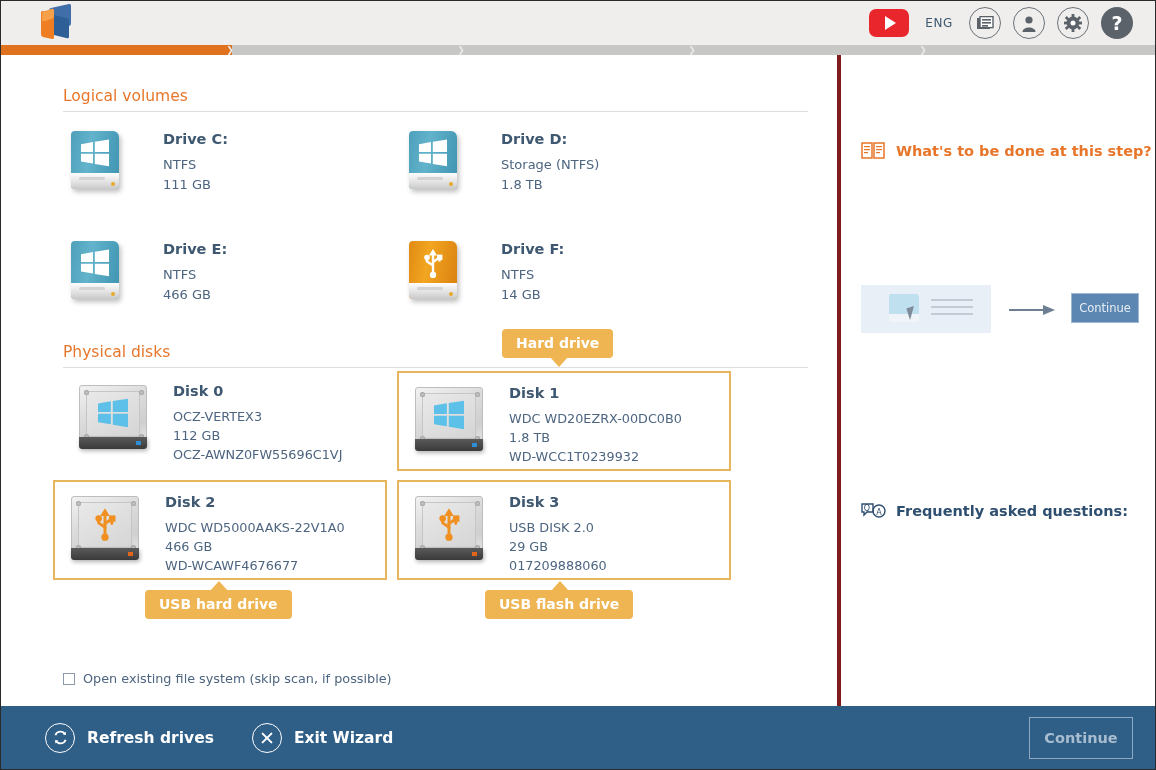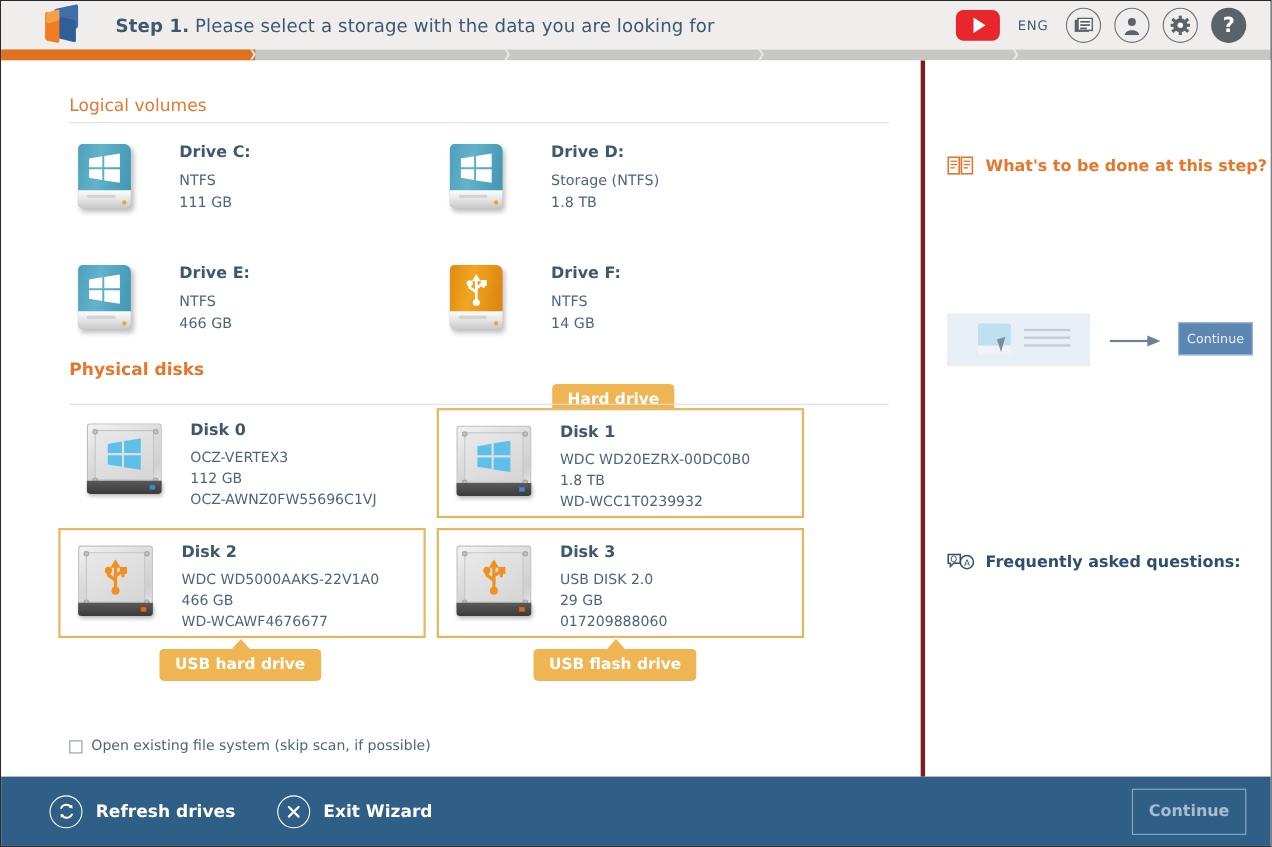--- a/index.html
+++ b/index.html
@@ -131,24 +131,20 @@
 
 <div id="app">
 
   <div class="header">
     <div class="logo">
       <div class="lg-back"></div>
         <div class="lg-back2"></div>
         <div class="lg-or"></div>
         <div class="lg-or2"></div>
     </div>
-    <div class="step-title">
-      <b>Step 1.</b>
-      <span class="rest">Please select a storage with the data you are looking for</span>
-    </div>
     <div class="hdr-right">
       <div class="yt">
           <i></i>
         </div>
       <div class="lang">ENG</div>
       <div class="cbtn">
         <svg width="18" height="15" viewBox="0 0 18 15">
             <rect x="1" y="2" width="13" height="11" fill="#5b626a"></rect>
             <rect x="4" y="0.6" width="13" height="11" fill="#fff" stroke="#5b626a" stroke-width="1.4"></rect>
             <rect x="6" y="3" width="9" height="1.6" fill="#5b626a"></rect>
@@ -289,26 +285,26 @@
                   <path d="M13 1 L17 7.6 L9 7.6 Z" fill="#fff"></path>
                 </svg>
             </div>
           </div>
         </div>
         <div class="nm">Drive F:</div>
         <div class="l1">NTFS</div>
         <div class="l2">14 GB</div>
       </div>
 
-      <div class="callout down" style="left:501px;top:274px;margin-top:20px;">
+      <div class="callout down" style="left:501px;top:274px;">
         <span>Hard drive</span>
         <span class="tail"></span>
       </div>
 
-      <div class="sec-head" style="left:62px;top:272px;font-weight:bold;">Physical disks</div>
+      <div class="sec-head" style="left:62px;top:288px;">Physical disks</div>
       <div class="sec-rule" style="left:62px;top:312px;width:745px;"></div>
 
       <div class="disk" style="left:62px;top:316px;">
         <div class="ico">
           <div class="hico">
             <div class="plate"></div>
               <div class="inner"></div>
             <div class="screw s1"></div>
               <div class="screw s2"></div>
               <div class="screw s3"></div>

